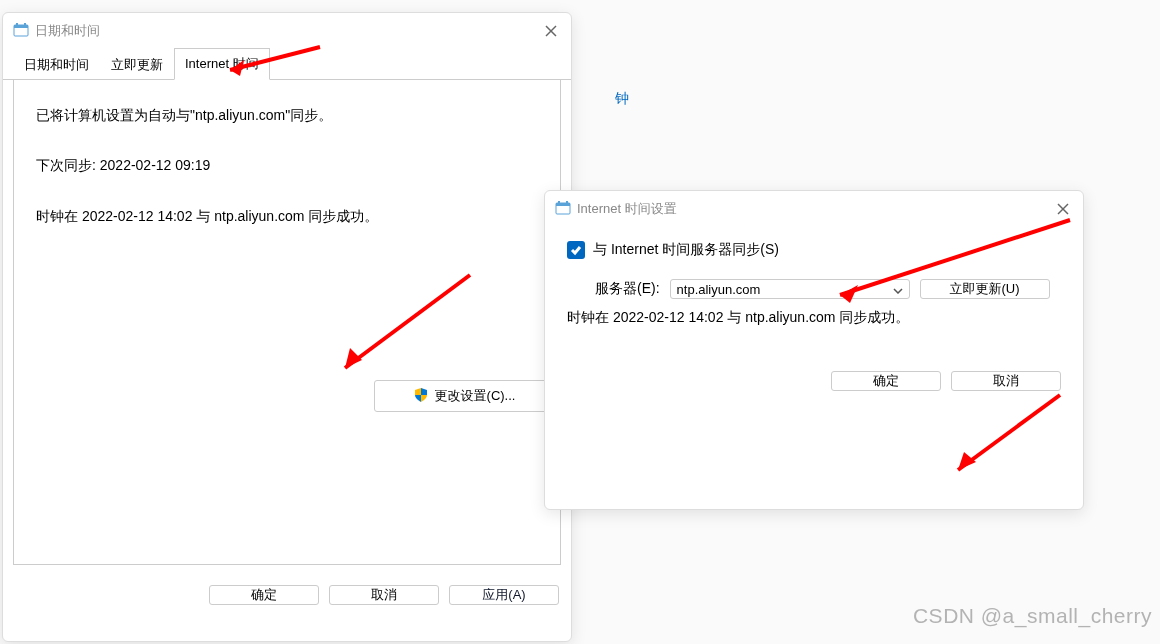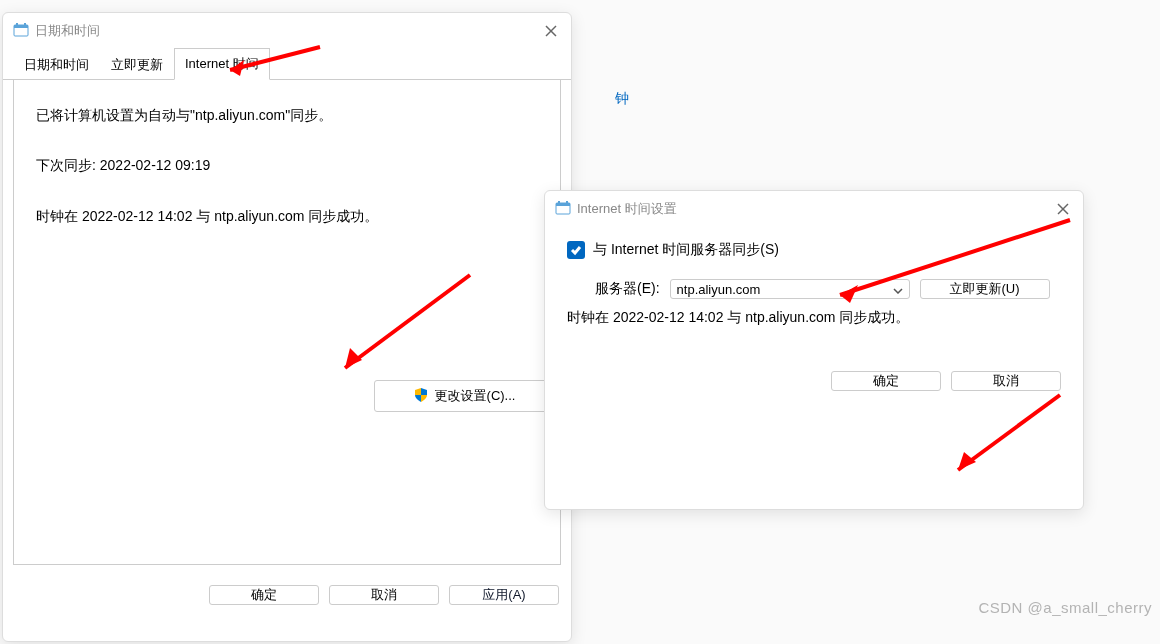--- a/index.html
+++ b/index.html
@@ -142,22 +142,22 @@
     .arrow {
       position: absolute;
       pointer-events: none;
     }
     .arrow svg { overflow: visible; }
     .arrow-line { stroke: #ff0000; stroke-width: 4; fill: none; }
     .arrow-head { fill: #ff0000; }
     
     .watermark {
       position: absolute;
-      right: 8px; bottom: 28px;
-      font-size: 15px;
+      right: 8px; bottom: 16px;
+      font-size: 21px;
       color: rgba(120,120,120,0.55);
       letter-spacing: 0.5px;
     }
   </style>
 </head>
 <body>
 
 <span class="bg-link">钟</span>
 
 <div class="dialog dialog1">

